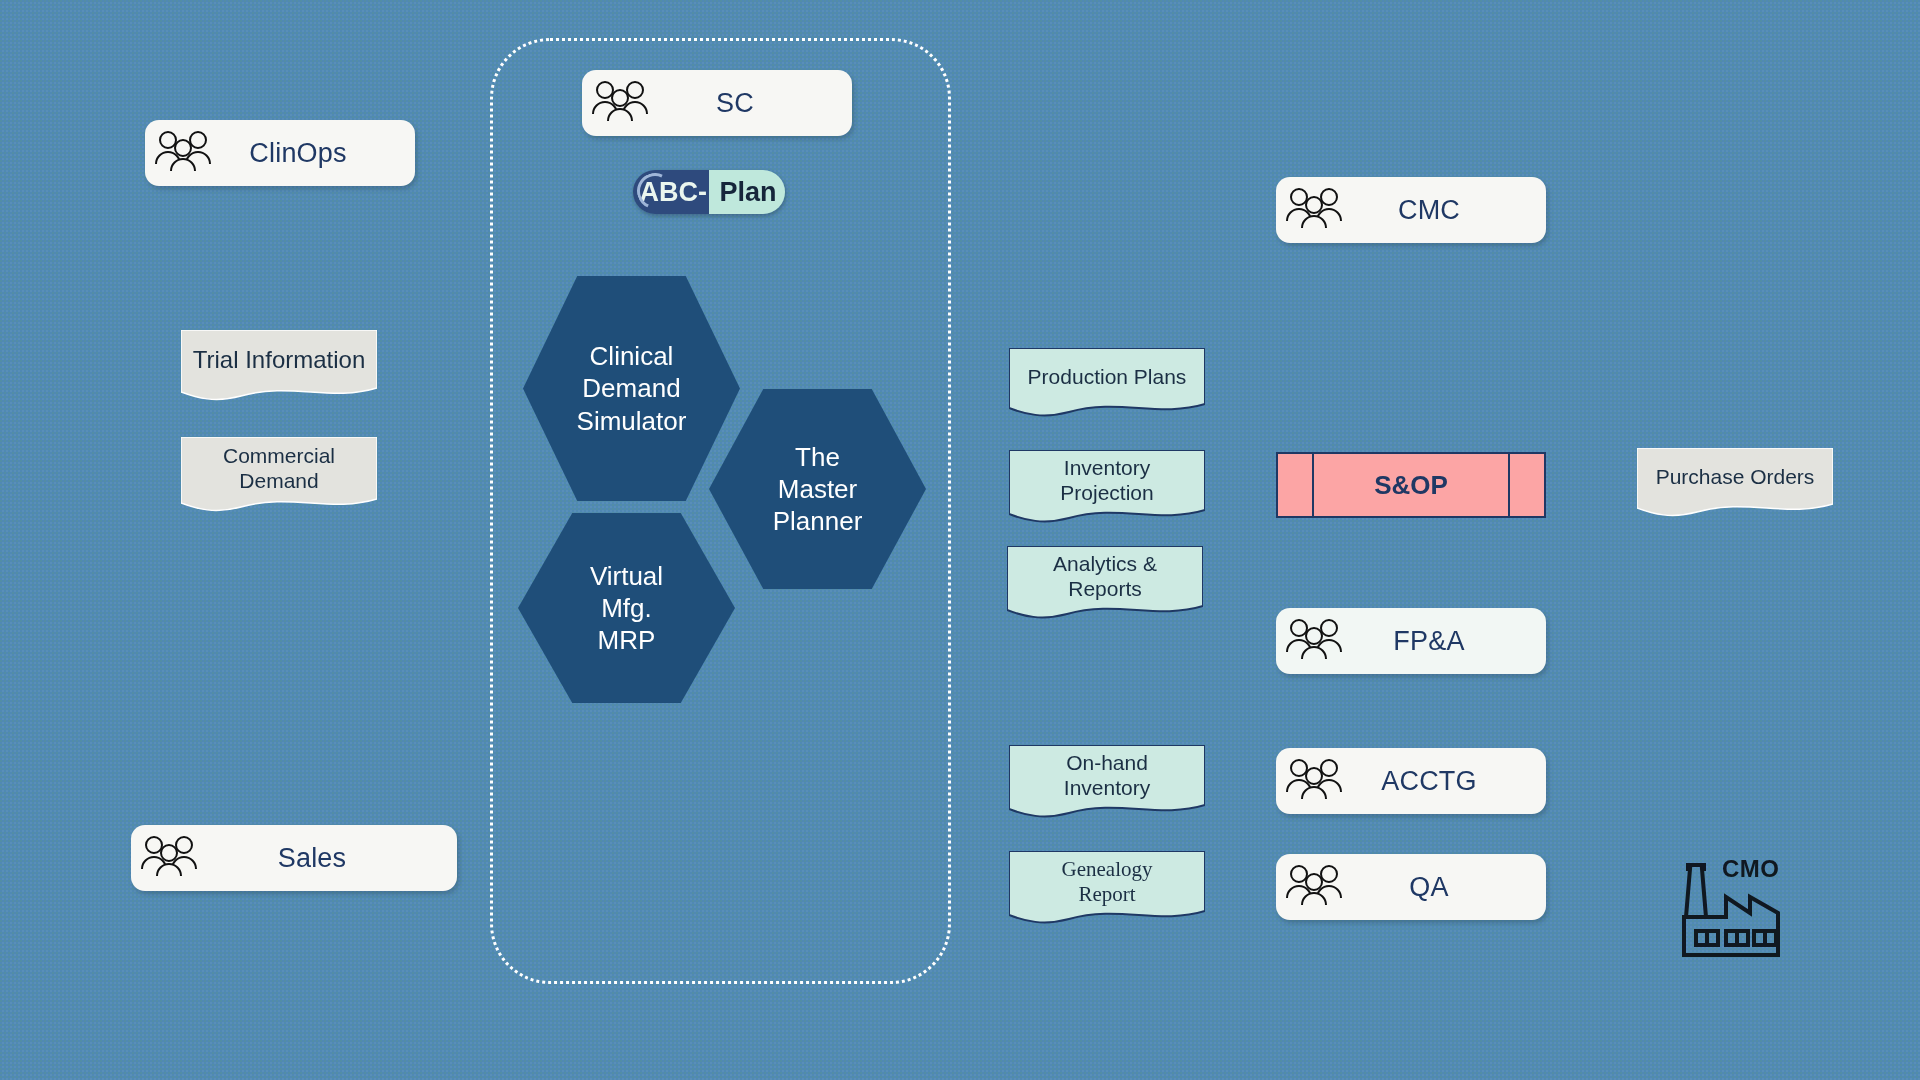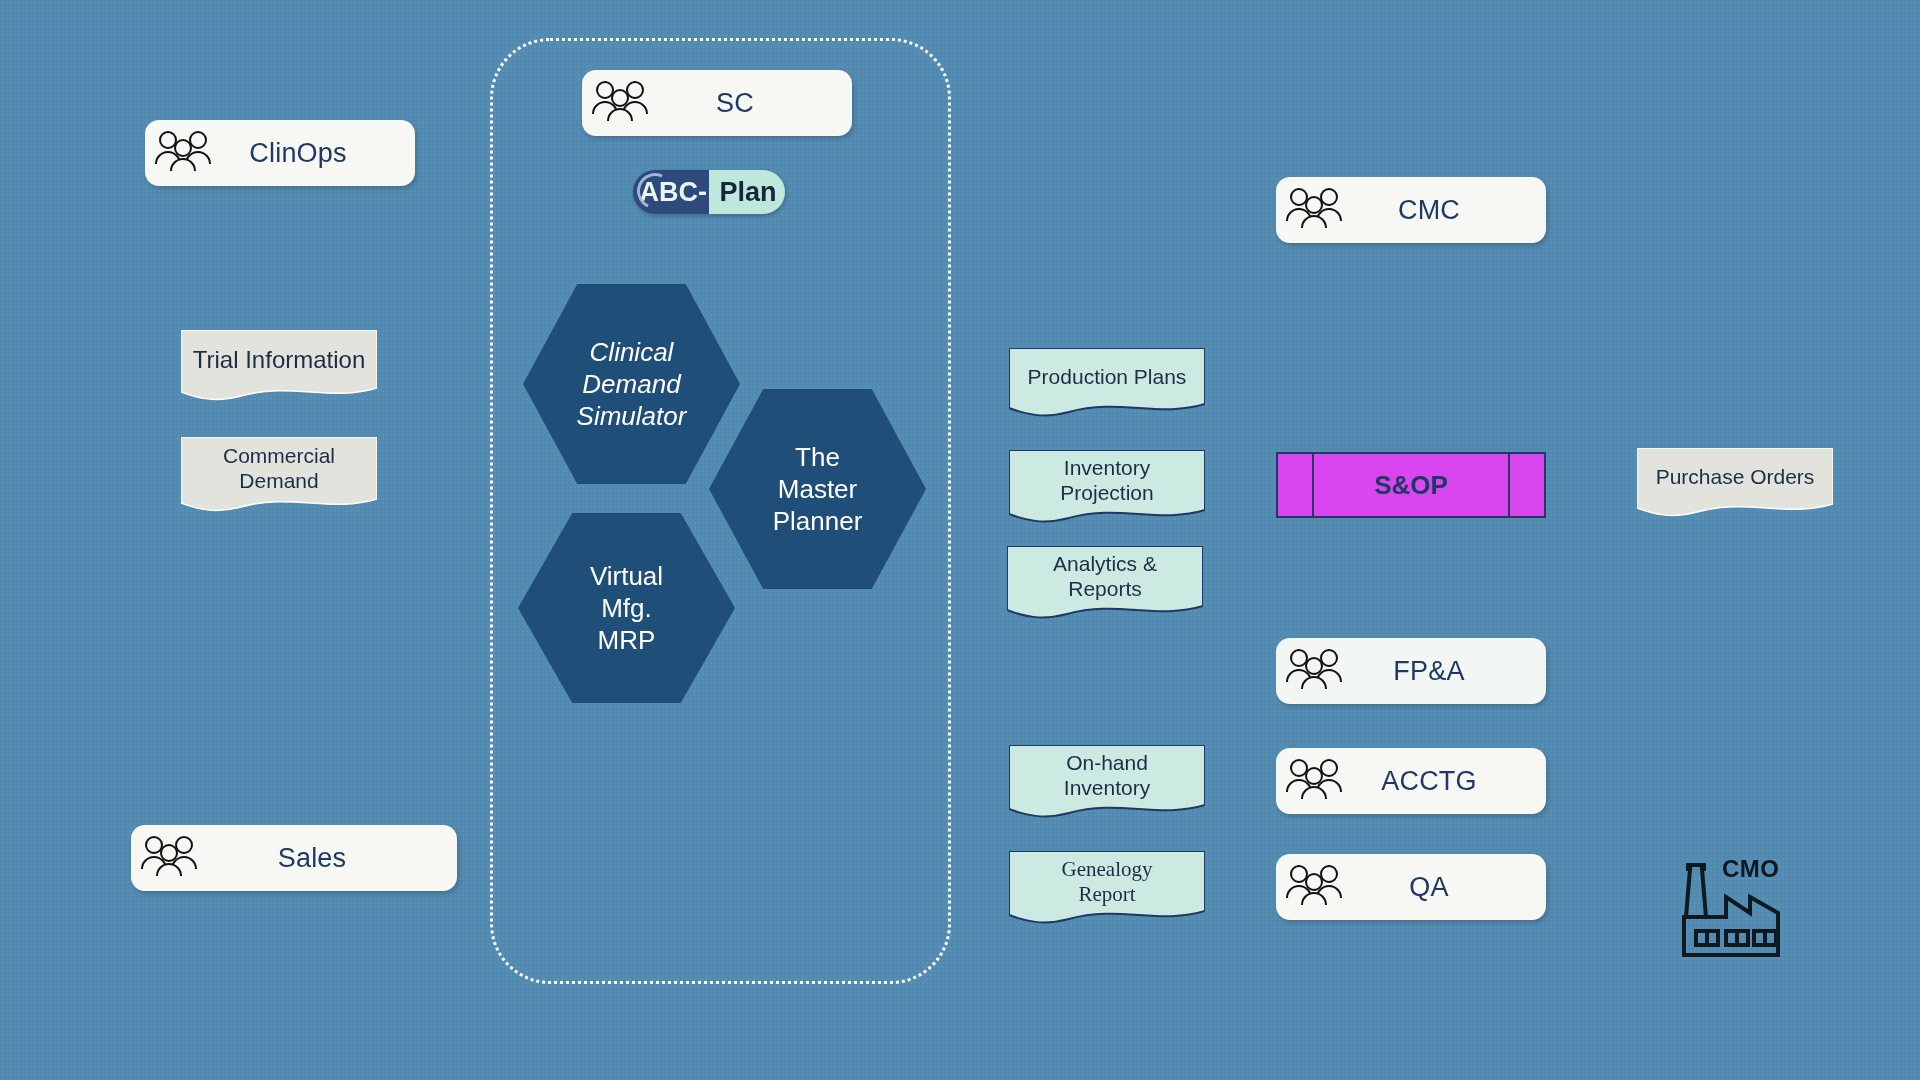--- a/index.html
+++ b/index.html
@@ -83,21 +83,21 @@
   }
   #abc-plan .swoosh{
     position:absolute;left:4px;top:3px;width:30px;height:30px;
     border:3px solid #9fb6d8;border-radius:50%;
     border-right-color:transparent;border-bottom-color:transparent;
     transform:rotate(-20deg);
   }
 
   
   #sop{
-    position:absolute;background:#d946ef;border:2px solid #1f3864;
+    position:absolute;background:#fca5a5;border:2px solid #1f3864;
     display:flex;align-items:center;justify-content:center;box-sizing:border-box;
   }
   #sop .bar{position:absolute;top:0;bottom:0;width:2px;background:#1f3864;}
   #sop .bar.l{left:34px;}
   #sop .bar.r{right:34px;}
   #sop .sop-label{color:#1f3864;font-size:26px;font-weight:bold;}
 
   
   #cmo{position:absolute;}
   #cmo .cmo-label{
@@ -147,21 +147,21 @@
         <path d="M5 34 a12 12 0 0 1 24 0"></path>
       <circle cx="47" cy="10" r="8"></circle>
         <path d="M35 34 a12 12 0 0 1 24 0"></path>
       <circle cx="32" cy="18" r="8" fill="#f7f7f4"></circle>
         <path d="M20 41 a12 12 0 0 1 24 0" fill="#f7f7f4"></path>
     </svg>
   </span>
   <span class="pc-label">CMC</span>
 </div>
 
-<div class="node people-card mint" style="left:1276px;top:638px;width:270px;height:66px;">
+<div class="node people-card mint" style="left:1276px;top:608px;width:270px;height:66px;">
   <span class="people-icon">
     <svg width="64" height="42" viewBox="0 0 64 42" fill="none" stroke="#111" stroke-width="2">
       <circle cx="17" cy="10" r="8"></circle>
         <path d="M5 34 a12 12 0 0 1 24 0"></path>
       <circle cx="47" cy="10" r="8"></circle>
         <path d="M35 34 a12 12 0 0 1 24 0"></path>
       <circle cx="32" cy="18" r="8" fill="#f2f7f4"></circle>
         <path d="M20 41 a12 12 0 0 1 24 0" fill="#f2f7f4"></path>
     </svg>
   </span>
@@ -213,21 +213,21 @@
 <div id="abc-plan" style="left:633px;top:170px;width:152px;height:44px;">
   <div class="half-dark">
     <span class="swoosh"></span>
     <span>ABC-</span>
   </div>
   <div class="half-light">
     <span>Plan</span>
   </div>
 </div>
 
-<div class="hex" style="left:523px;top:284px;width:217px;height:200px;font-style:italic;">Clinical
+<div class="hex" style="left:523px;top:276px;width:217px;height:225px;">Clinical
 Demand
 Simulator</div>
 
 <div class="hex" style="left:709px;top:389px;width:217px;height:200px;">The
 Master
 Planner</div>
 
 <div class="hex" style="left:518px;top:513px;width:217px;height:190px;">Virtual
 Mfg.
 MRP</div>

